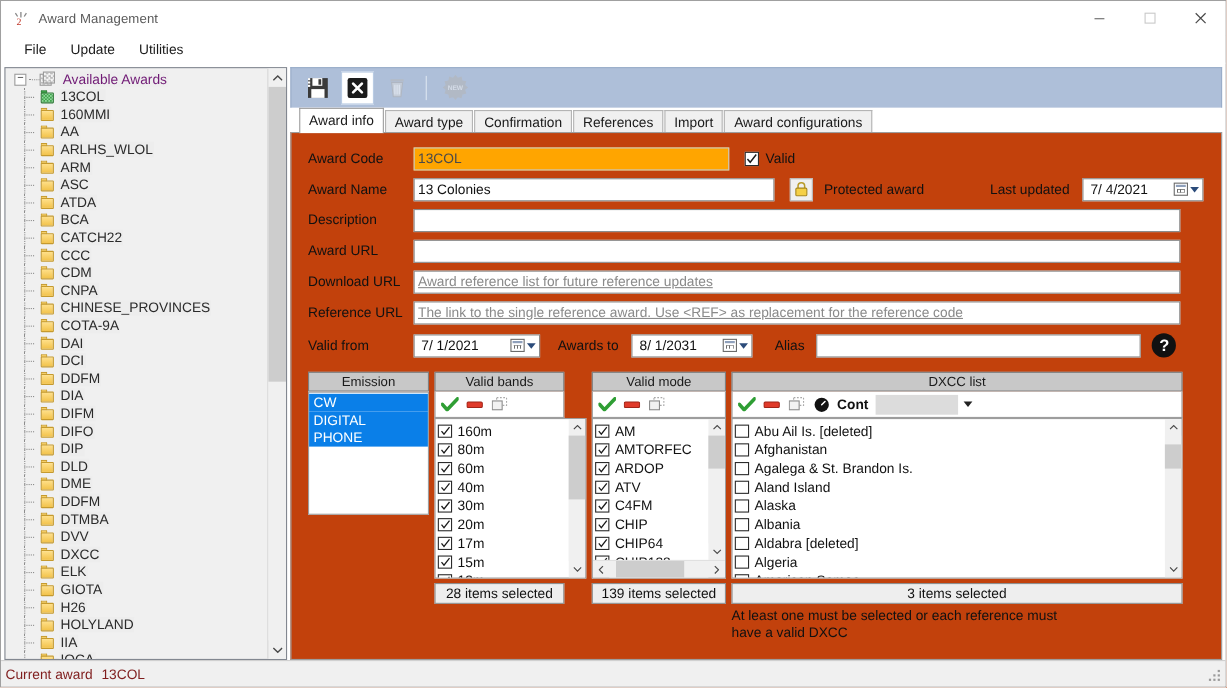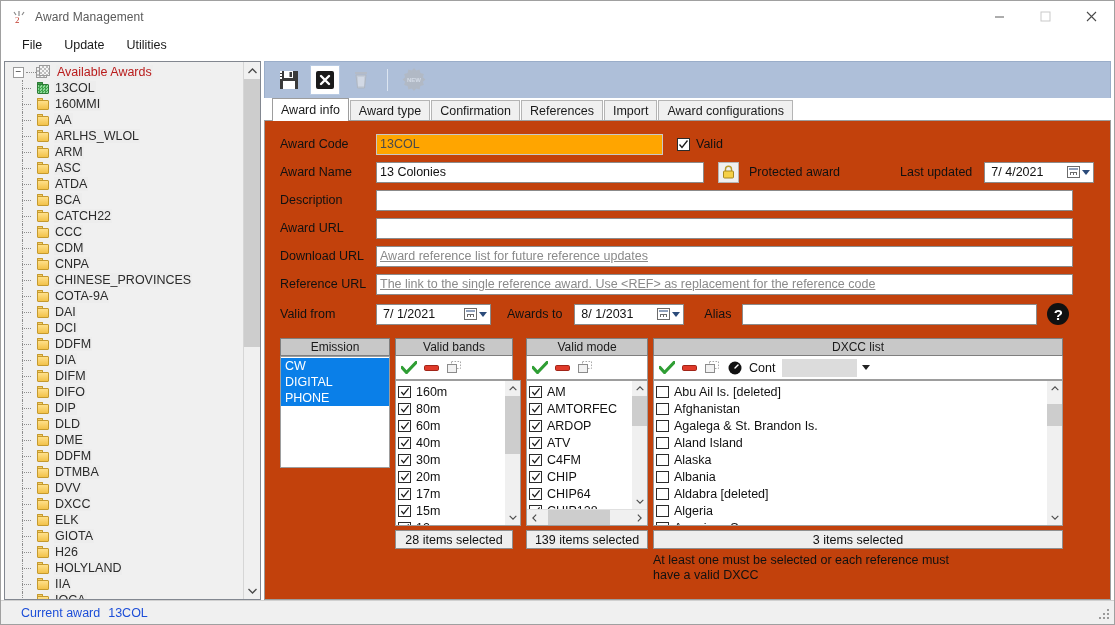--- a/index.html
+++ b/index.html
@@ -83,21 +83,21 @@
   }
   .dots { width: 10px; height: 1px; border-top: 1px dotted #8d8d8d; flex:0 0 10px;}
   .root-icon { width: 17px; height: 14px; flex: 0 0 17px; margin-right: 3px; position: relative; }
   .root-icon i {
     position:absolute; width: 11px; height: 11px;
     background: repeating-conic-gradient(#bdbdbd 0% 25%, #f5f5f5 0% 50%) 0 0/4px 4px;
     border: 1px solid #9b9b9b;
   }
   .root-icon i:nth-child(1){ left:0; top:2px; }
   .root-icon i:nth-child(2){ left:3px; top:0px; }
-  .tree-label { font-size: 12.5px; color: #b91c1c; background: #eeeeee; padding: 0 1px;}
+  .tree-label { font-size: 12.5px; color: #701a75; background: #eeeeee; padding: 0 1px;}
   .tree-row {
     display: flex; align-items: center; height: 16px; padding-left: 17px;
   }
   .tree-row .tick {
     width: 14px; flex: 0 0 14px; height: 16px; position: relative;
   }
   .tree-row .tick:before {
     content:""; position: absolute; left: 0; top: 0; bottom: 0; width: 0;
     border-left: 1px dotted #8d8d8d;
   }
@@ -243,21 +243,21 @@
   
   .groups { display: flex; margin-top: 8px; padding-left: 7px; gap: 5px; }
   .grp { display: flex; flex-direction: column; }
   .grp-head {
     height: 18px; background: #c8c8c8; border: 1px solid #7f7f7f;
     display: flex; align-items: center; justify-content: center;
     font-size: 12px; color: #1a1a1a;
   }
   .grp-tools {
     height: 24px; border: 1px solid #9d9d9d; border-top: none; background: #ffffff;
-    display: flex; align-items: center; gap: 7px; padding-left: 5px;
+    display: flex; align-items: center; gap: 7px; padding-left: 5px; font-weight: bold;
   }
   .mini { width: 16px; height: 14px; display: inline-flex; align-items:center; }
   .list-box {
     border: 1px solid #9d9d9d; background: #ffffff;
     display: flex; overflow: hidden;
   }
   .list-items { flex: 1 1 auto; padding: 2px 0 0 2px; overflow: hidden; }
   .li {
     height: 17px; display: flex; align-items: center; gap: 5px;
     font-size: 12.5px; color: #111; white-space: nowrap;
@@ -300,22 +300,22 @@
   .helpbtn {
     width: 22px; height: 22px; border-radius: 50%; background: #111; color: #fff;
     display: flex; align-items: center; justify-content: center;
     font-size: 15px; font-weight: bold; margin-left: 10px; flex: 0 0 22px;
   }
 
   
   .statusbar {
     height: 24px; flex: 0 0 24px; background: #f0f0f0;
     border-top: 1px solid #d0d0d0;
-    display: flex; align-items: center; padding-left: 20px;
-    font-size: 12.5px; color: #1d4ed8; gap: 8px; position: relative;
+    display: flex; align-items: center; padding-left: 4px;
+    font-size: 12.5px; color: #7f1d1d; gap: 8px; position: relative;
   }
   .grip { position: absolute; right: 3px; bottom: 3px; width: 12px; height: 12px; }
   .grip i { position:absolute; width:2px; height:2px; background:#9a9a9a; }
 </style>
 </head>
 <body>
 
 <div class="app">
 
   <div class="titlebar">
@@ -807,21 +807,21 @@
                       <rect x="0.5" y="1.5" width="14" height="5" rx="1.2" fill="#e03a2a" stroke="#a02418"></rect>
                     </svg>
                 </span>
                 <span class="mini">
                   <svg width="15" height="13" viewBox="0 0 15 13">
                     <rect x="4.5" y="0.5" width="9" height="7" fill="none" stroke="#a9a9a9" stroke-dasharray="1.6 1.4"></rect>
                     <rect x="0.5" y="3.5" width="9" height="8" fill="#f2f2f2" stroke="#8c8c8c"></rect>
                   </svg>
                 </span>
               </div>
-              <div class="list-box" style="width:126px; height:146px;">
+              <div class="list-box" style="width:138px; height:146px;">
                 <div class="list-items" id="bands-items">
                     <div class="li">
                       <span class="chk">
                         <svg width="10" height="10" viewBox="0 0 11 11">
                           <path d="M1.5 5.5 L4 8.5 L9.5 1.5" stroke="#1b1b1b" stroke-width="1.3" fill="none"></path>
                         </svg>
                       </span>
                       <span>160m</span>
                     </div>
                     <div class="li">

